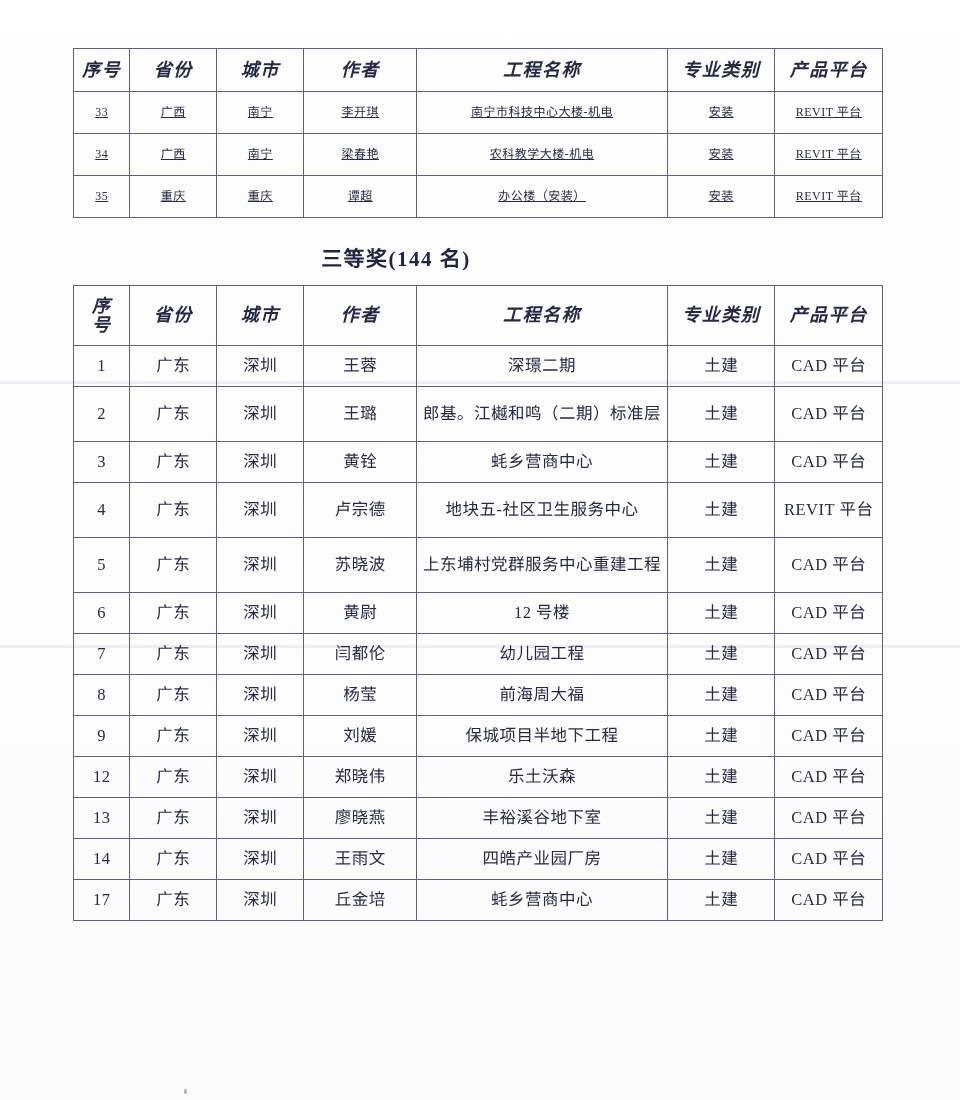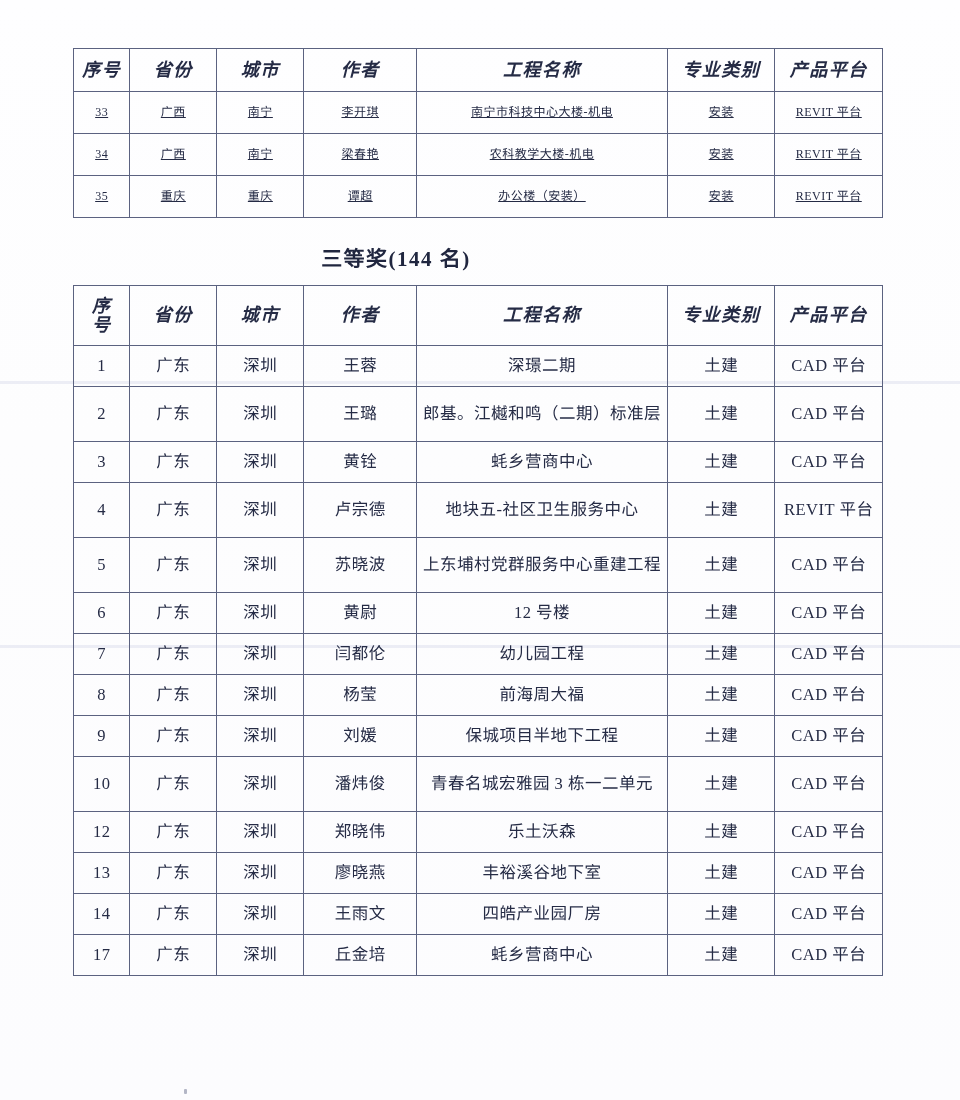--- a/index.html
+++ b/index.html
@@ -296,29 +296,20 @@
         </tr>
         <tr>
           <td class="cell-num">9</td>
           <td>广东</td>
           <td>深圳</td>
           <td>刘媛</td>
           <td class="cell-proj">保城项目半地下工程</td>
           <td>土建</td>
           <td class="cell-plat">CAD 平台</td>
         </tr>
-        <tr class="tall">
-          <td class="cell-num">10</td>
-          <td>广东</td>
-          <td>深圳</td>
-          <td>潘炜俊</td>
-          <td class="cell-proj">青春名城宏雅园 3 栋一二单元</td>
-          <td>土建</td>
-          <td class="cell-plat">CAD 平台</td>
-        </tr>
         <tr>
           <td class="cell-num">12</td>
           <td>广东</td>
           <td>深圳</td>
           <td>郑晓伟</td>
           <td class="cell-proj">乐土沃森</td>
           <td>土建</td>
           <td class="cell-plat">CAD 平台</td>
         </tr>
         <tr>

